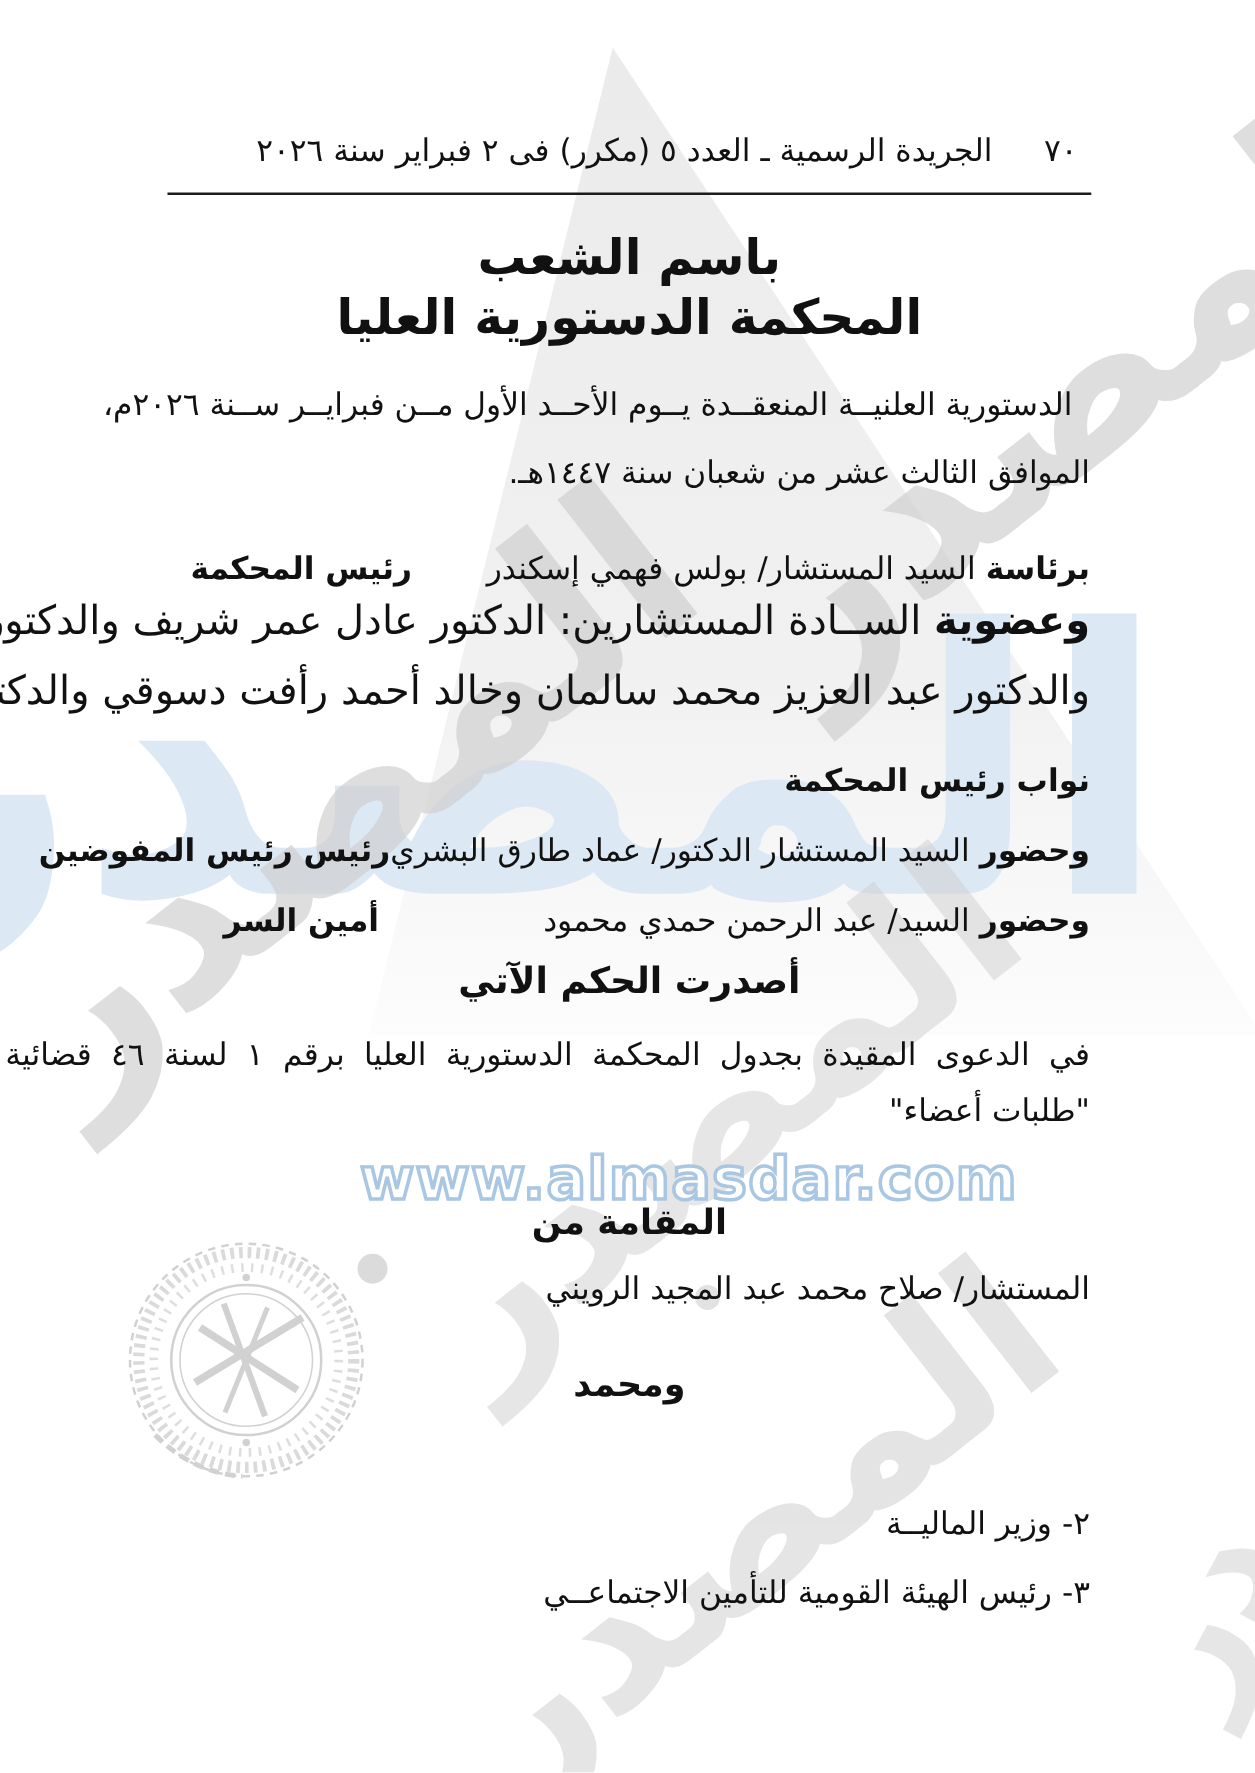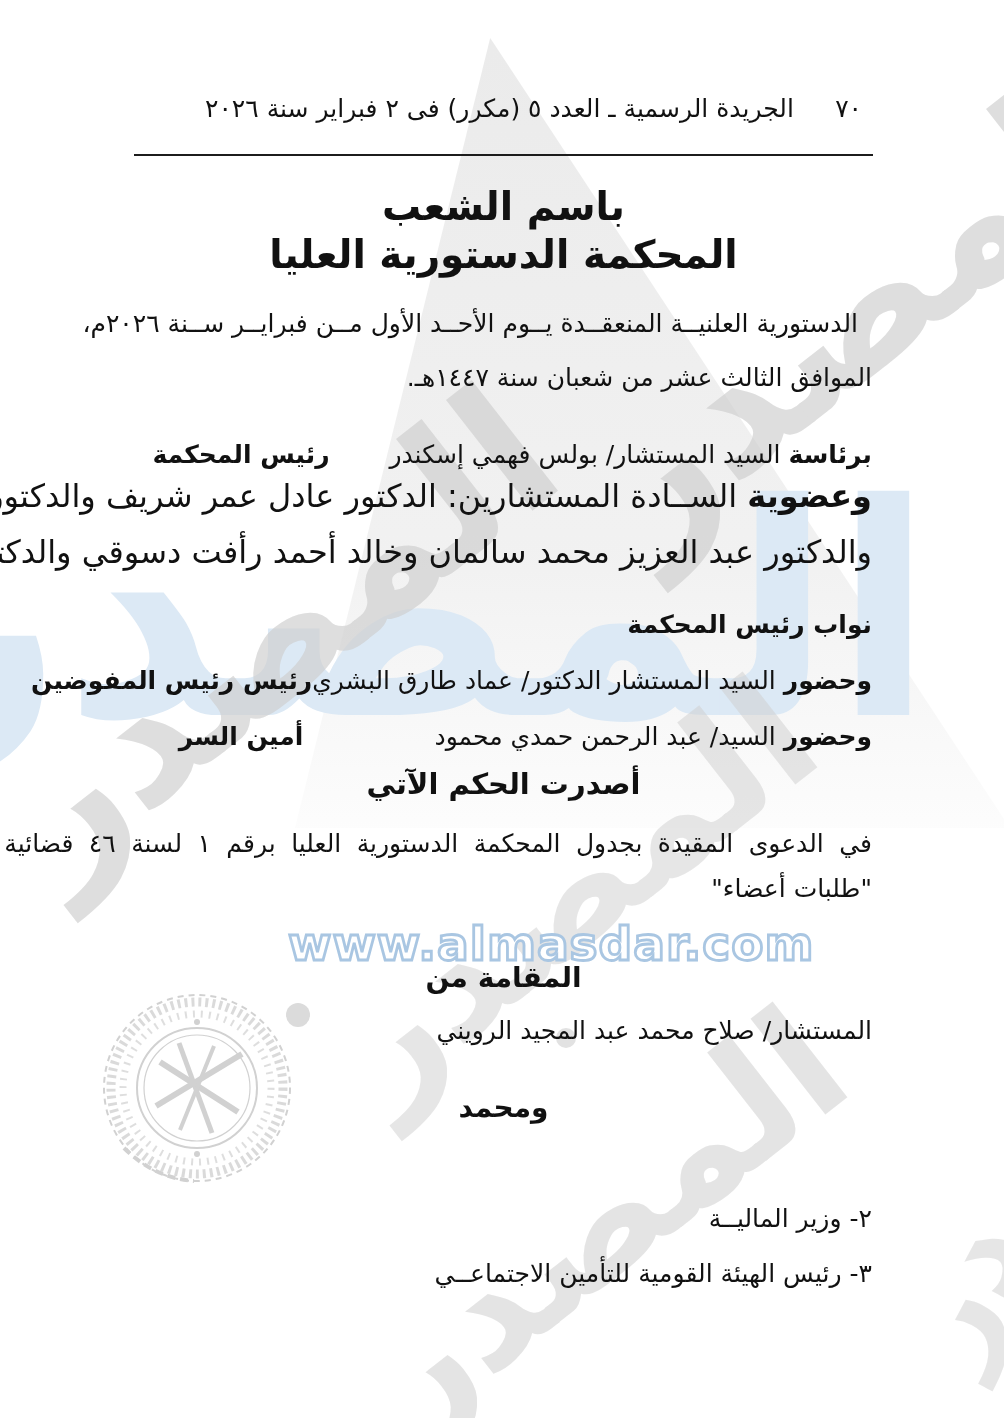--- a/index.html
+++ b/index.html
@@ -43,21 +43,21 @@
   .right{text-align:right;}
   .h1{font-size:39px;font-weight:bold;}
   .h2{font-size:29px;font-weight:bold;}
   .h3{font-size:28px;font-weight:bold;}
   .indent{padding-right:14px;}
   .spread{word-spacing:.30em;}
   .longline{font-size:32px;letter-spacing:-.6px;}
   .flexrow{display:flex;align-items:baseline;}
   .flexrow .main{flex:1;text-align:right;}
   .flexrow .role{width:212px;text-align:center;font-weight:bold;flex:none;margin-top:21px;}
-  .hdr{position:absolute;right:132px;left:135px;top:94px;height:40px;z-index:5;font-size:25px;}
+  .hdr{position:absolute;right:132px;left:135px;top:106px;height:40px;z-index:5;font-size:25px;}
   .hdr .issue{position:absolute;left:70px;top:0;white-space:nowrap;}
   .hdr .pgnum{position:absolute;right:10px;top:0;}
   .rule{position:absolute;left:134px;right:131px;top:154px;border-top:2.5px solid #1c1c1c;z-index:5;}
   .t-session1{top:308px;}
   .t-session2{top:362px;}
   .t-presidency{top:418px;}
   .t-member1{top:476px;}
   .t-member2{top:532px;}
   .t-member3{top:588px;}
   .t-commissioner{top:644px;}

